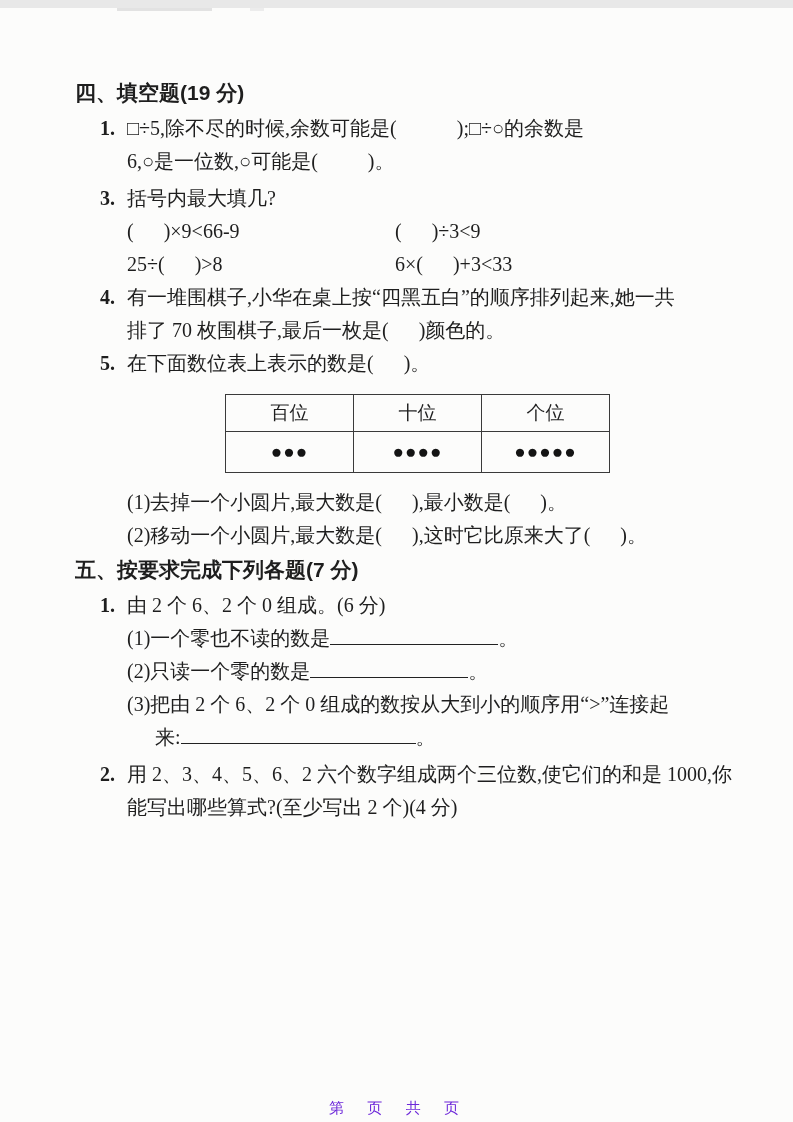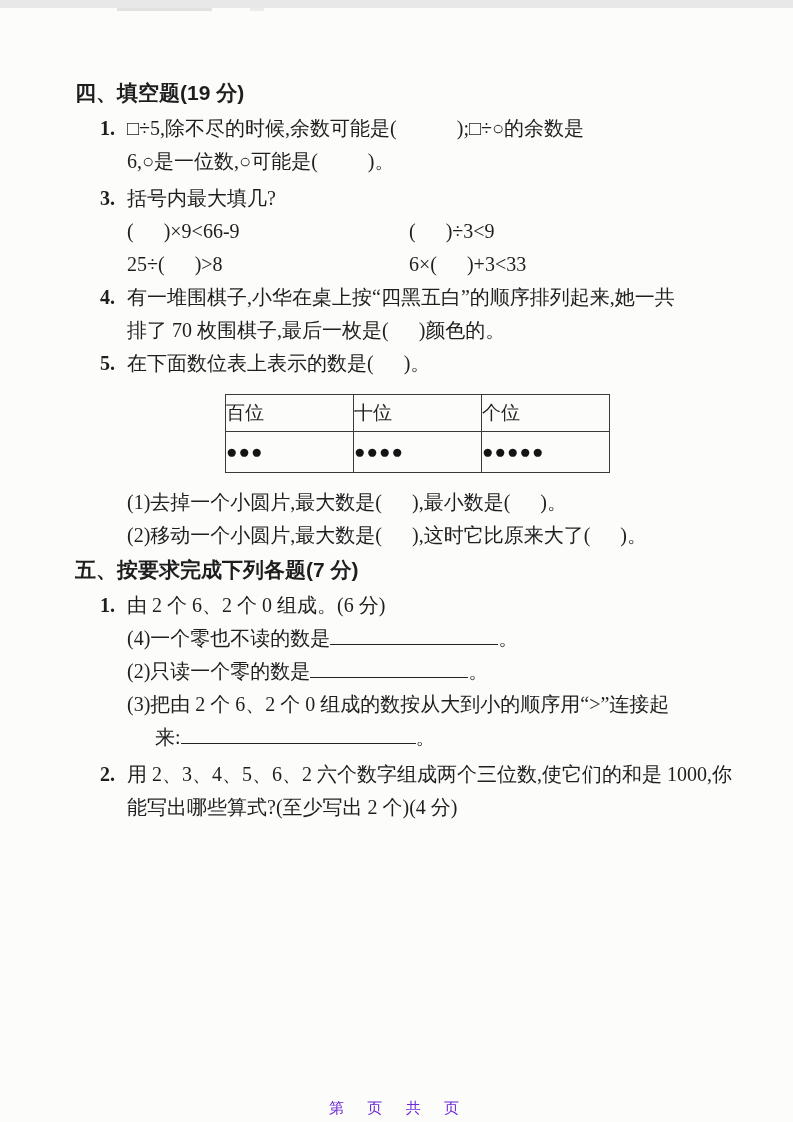--- a/index.html
+++ b/index.html
@@ -43,31 +43,32 @@
     width:27px;
     margin-left:25px;
     font-weight:bold;
     font-family:"Liberation Serif","DejaVu Serif",serif;
   }
   .indent{margin-left:52px;}
   .indent2{margin-left:80px;}
   .item{margin-top:0;}
   .item-gap{margin-top:4px;}
   .first-item{margin-top:5px;}
-  .eq-row{display:flex;gap:14px;}
+  .eq-row{display:flex;}
   .eq-left{display:inline-block;width:268px;white-space:pre;}
   .eq-right{display:inline-block;white-space:pre;}
   .pv-table{
     margin:14px 0 0 150px;
     border-collapse:collapse;
     table-layout:fixed;
   }
   .pv-table td{
     border:1.6px solid #3a3a3a;
     width:127px;
+    text-align:center;
     padding:0;
   }
   .pv-table .hd{height:36px;font-size:19px;}
   .pv-table .dots{
     height:40px;
     font-size:19px;
     letter-spacing:1px;
     color:#141414;
   }
   .after-table{margin-top:13px;}
@@ -145,21 +146,21 @@
       </table>
 
     <div class="line indent after-table">(1)去掉一个小圆片,最大数是(      ),最小数是(      )。</div>
     <div class="line indent">(2)移动一个小圆片,最大数是(      ),这时它比原来大了(      )。</div>
 
 
     <div class="section-title title-5">五、按要求完成下列各题(7 分)</div>
 
     <div class="item first-item">
       <div class="line"><span class="num">1.</span><span>由 2 个 6、2 个 0 组成。(6 分)</span></div>
-      <div class="line indent"><span>(4)一个零也不读的数是</span><span class="blank blank-1"></span><span>。</span></div>
+      <div class="line indent"><span>(1)一个零也不读的数是</span><span class="blank blank-1"></span><span>。</span></div>
       <div class="line indent"><span>(2)只读一个零的数是</span><span class="blank blank-2"></span><span>。</span></div>
       <div class="line indent">(3)把由 2 个 6、2 个 0 组成的数按从大到小的顺序用“&gt;”连接起</div>
       <div class="line indent2"><span>来:</span><span class="blank blank-3"></span><span>。</span></div>
     </div>
 
     <div class="item item-gap">
       <div class="line"><span class="num">2.</span><span>用 2、3、4、5、6、2 六个数字组成两个三位数,使它们的和是 1000,你</span></div>
       <div class="line indent">能写出哪些算式?(至少写出 2 个)(4 分)</div>
     </div>
 

